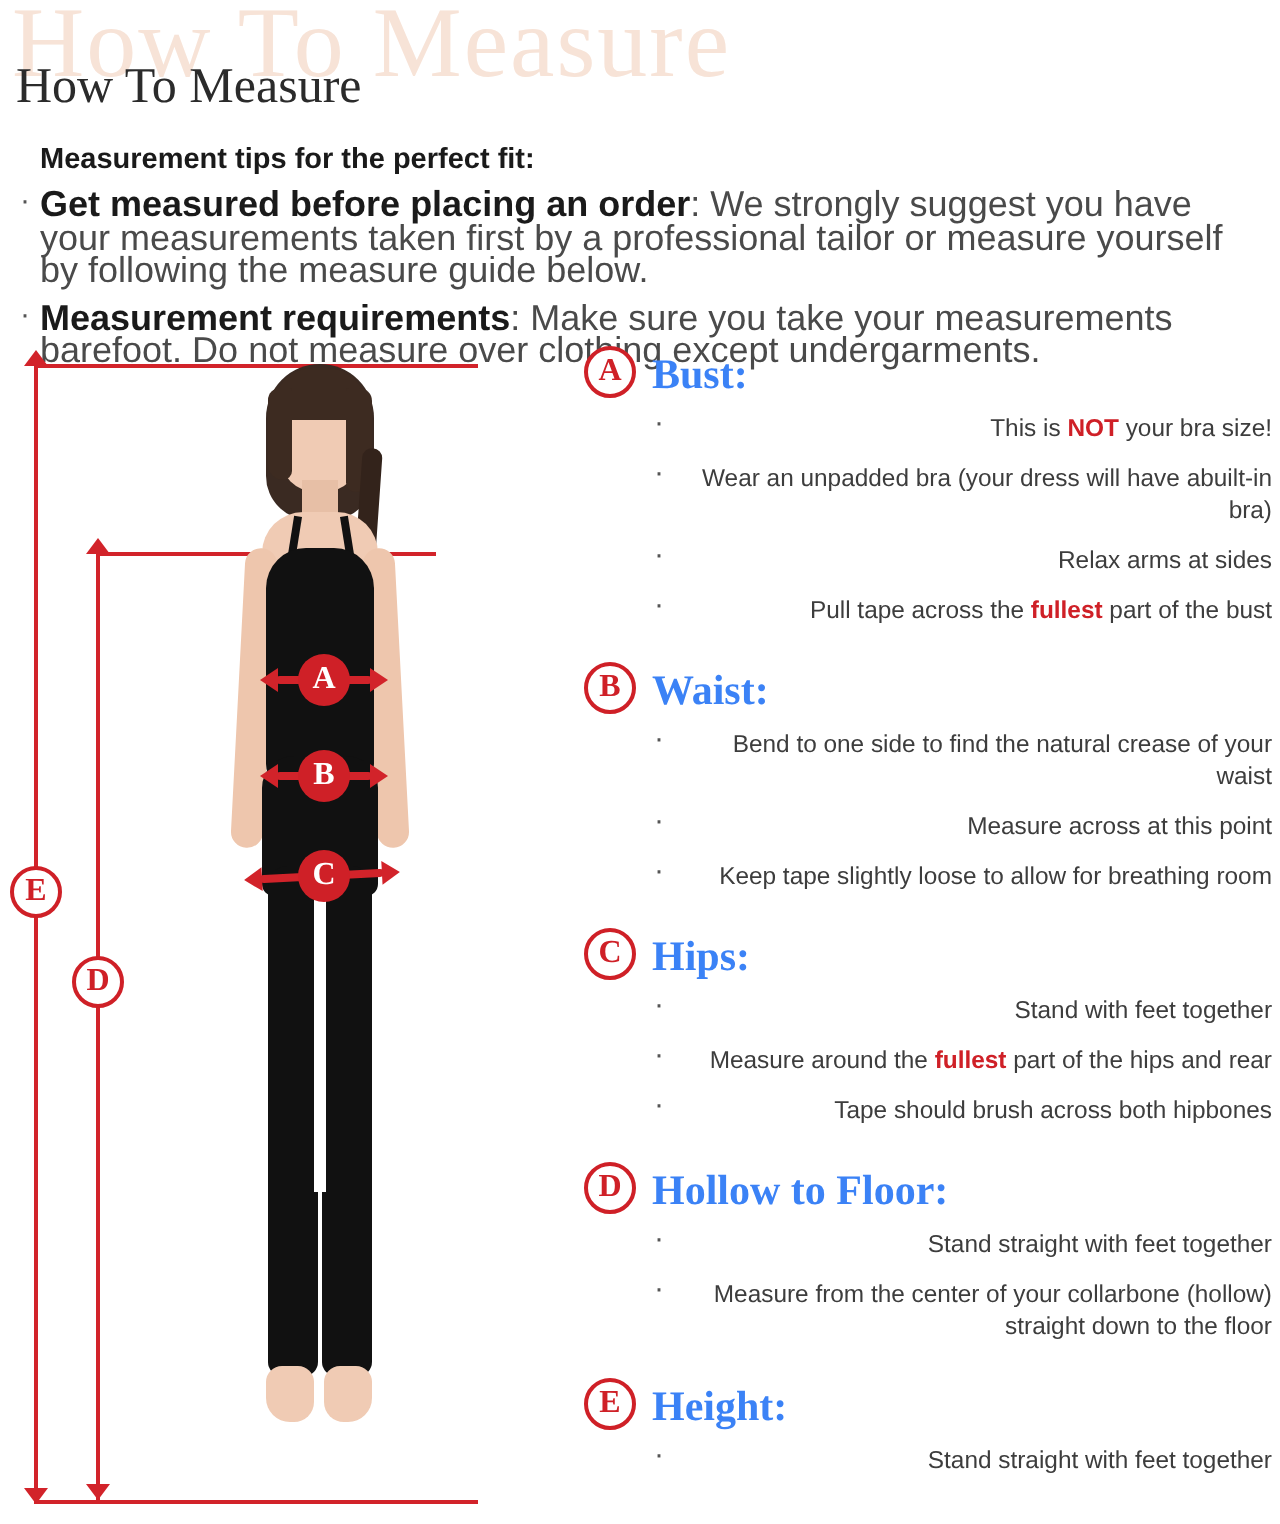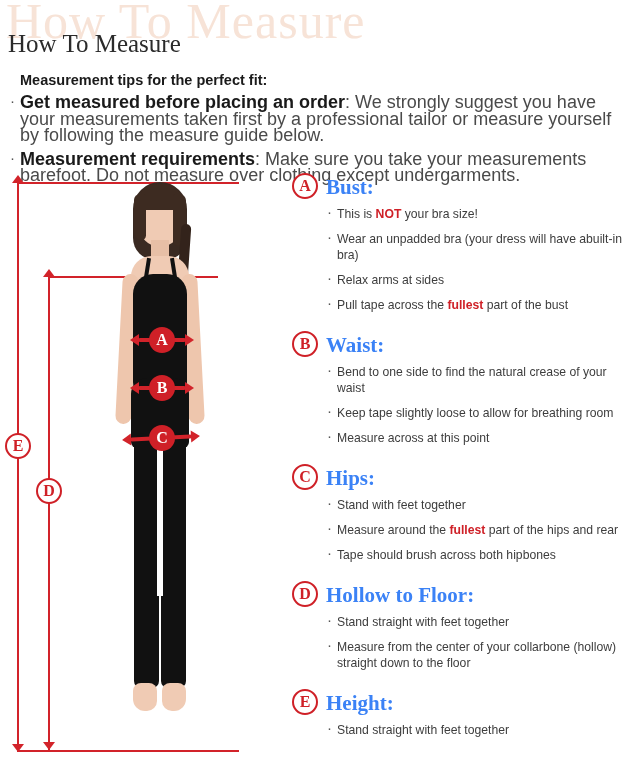--- a/index.html
+++ b/index.html
@@ -277,20 +277,21 @@
     color: #3b82f6;
   }
   .sec-items { margin: 4px 0 0 34px; }
   .sec-item {
     position: relative;
     padding-left: 11px;
     font-size: 12.2px;
     line-height: 16px;
     color: #3d3d3d;
     margin-bottom: 9px;
+    text-align: right;
   }
   .sec-item::before {
     content: "\00B7";
     position: absolute;
     left: 1px; top: -2px;
     color: #555;
     font-size: 15px;
   }
   .sec-item b { color: #cf2027; font-weight: bold; }
 </style>
@@ -366,22 +367,22 @@
           <div class="sec-item"><span>Pull tape across the </span><b class="">fullest</b><span> part of the bust</span></div>
         </div>
       </div>
       <div class="section">
         <div class="sec-head">
           <div class="badge outline">B</div>
           <div class="sec-title">Waist:</div>
         </div>
         <div class="sec-items">
           <div class="sec-item"><span>Bend to one side to find the natural crease of your waist</span></div>
+          <div class="sec-item"><span>Measure across at this point</span></div>
           <div class="sec-item"><span>Keep tape slightly loose to allow for breathing room</span></div>
-          <div class="sec-item"><span>Measure across at this point</span></div>
         </div>
       </div>
       <div class="section">
         <div class="sec-head">
           <div class="badge outline">C</div>
           <div class="sec-title">Hips:</div>
         </div>
         <div class="sec-items">
           <div class="sec-item"><span>Stand with feet together</span></div>
           <div class="sec-item"><span>Measure around the </span><b class="">fullest</b><span> part of the hips and rear</span></div>

